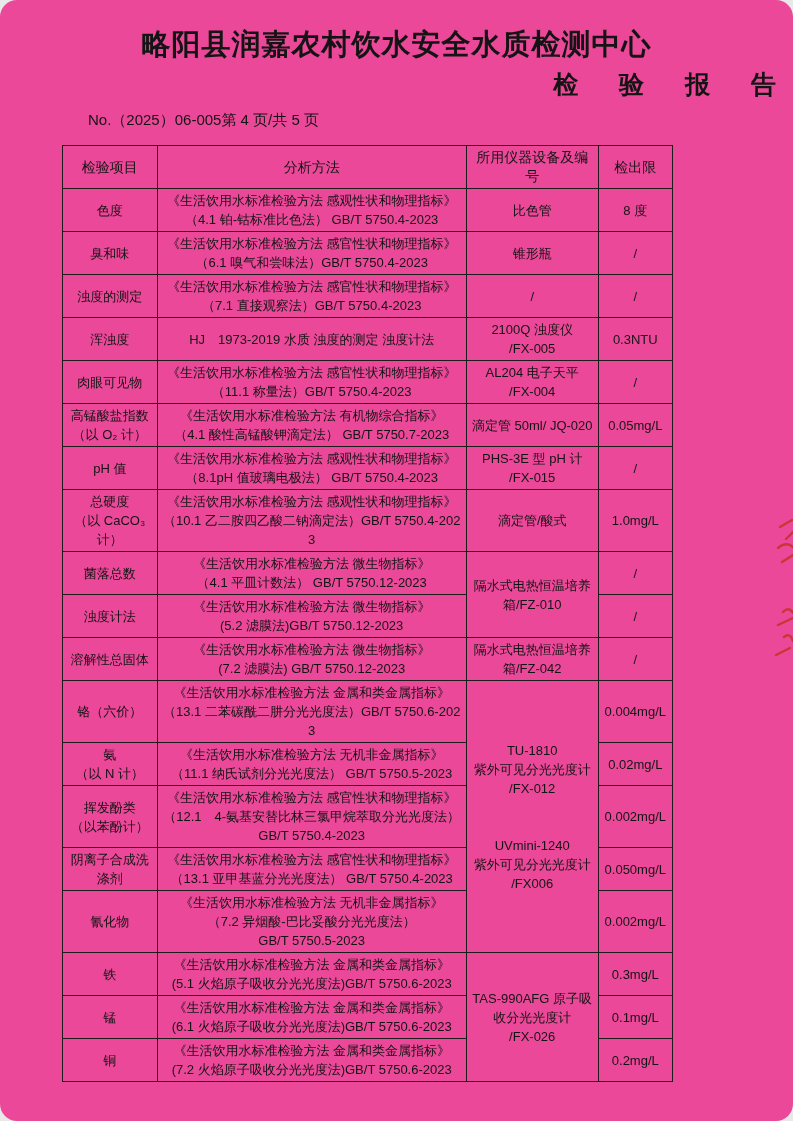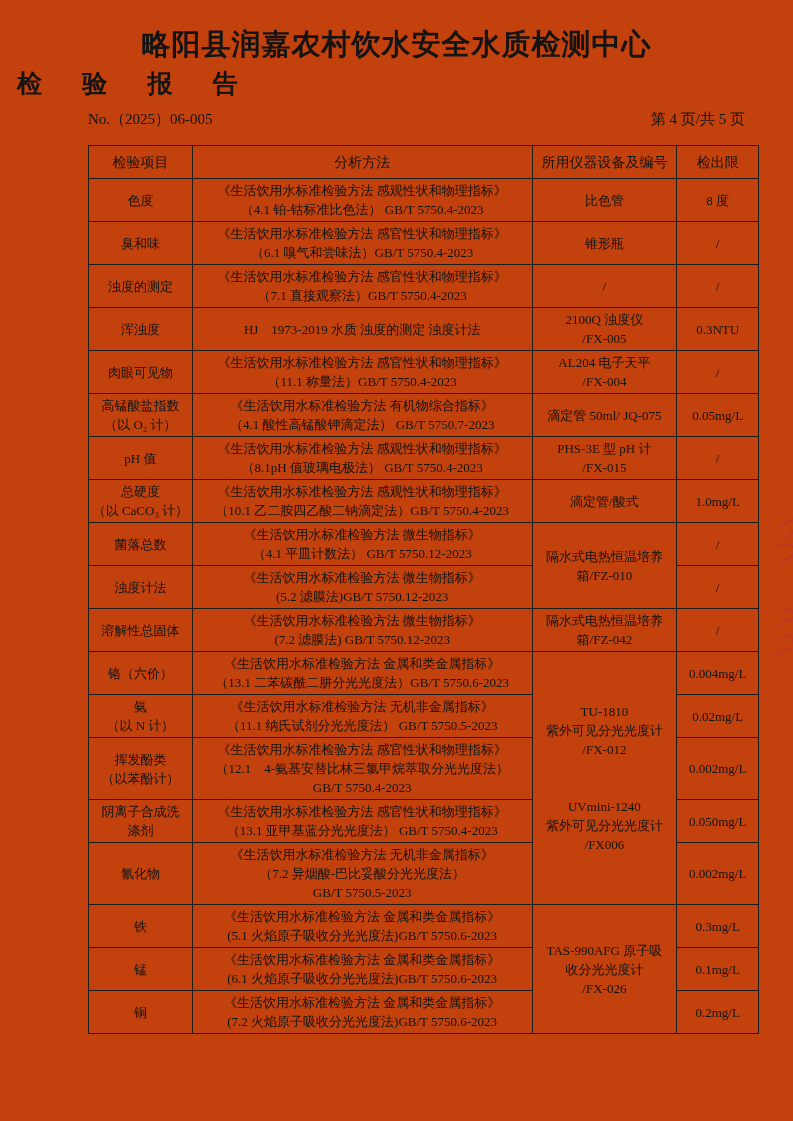--- a/index.html
+++ b/index.html
@@ -1,34 +1,34 @@
 <!DOCTYPE html>
 <html><head>
 <meta charset="utf-8">
 <style>
   html,body{margin:0;padding:0;background:#e8e8e8;}
   .page{
-    position:relative;width:793px;height:1121px;background:#c2410c;
-    font-family:Liberation Serif, serif;color:#141414;
-    overflow:hidden;margin:0 auto;box-sizing:border-box;
+    position:relative;width:793px;height:1121px;background:#ec4899;
+    font-family:Liberation Sans, sans-serif;color:#141414;
+    overflow:hidden;margin:0 auto;box-sizing:border-box;border-radius:17px;
   }
   .org-title{
     text-align:center;margin-top:27px;font-size:29px;font-weight:bold;
     letter-spacing:1px;line-height:1.2;
   }
   .report-title{
-    text-align:left;margin-top:7px;font-size:25px;font-weight:bold;
+    text-align:right;margin-top:7px;font-size:25px;font-weight:bold;
     letter-spacing:17px;text-indent:17px;line-height:1.2;
   }
   .meta-row{
     width:657px;margin:11px 48px 0 88px;display:flex;
-    justify-content:space-between;font-size:15px;line-height:1.3;
+    justify-content:flex-start;font-size:15px;line-height:1.3;
   }
   table.report{
-    width:671px;margin:16px 0 0 88px;border-collapse:collapse;
+    width:611px;margin:16px 0 0 62px;border-collapse:collapse;
     table-layout:fixed;font-size:13px;
   }
   table.report th, table.report td{
     border:1.5px solid #1c1c1c;text-align:center;vertical-align:middle;
     padding:2px 3px;line-height:19px;font-weight:normal;
     overflow:hidden;word-break:break-all;
   }
   table.report th{height:28px;font-size:14px;}
   col.c-item{width:15.5%;} col.c-method{width:50.7%;}
   col.c-instr{width:21.6%;} col.c-limit{width:12.2%;}
@@ -92,21 +92,21 @@
         </tr>
         <tr>
           <td>肉眼可见物</td>
           <td>《生活饮用水标准检验方法 感官性状和物理指标》<br>（11.1 称量法）GB/T 5750.4-2023</td>
           <td>AL204 电子天平<br>/FX-004</td>
           <td>/</td>
         </tr>
         <tr>
           <td>高锰酸盐指数<br>（以 O₂ 计）</td>
           <td>《生活饮用水标准检验方法 有机物综合指标》<br>（4.1 酸性高锰酸钾滴定法） GB/T 5750.7-2023</td>
-          <td>滴定管 50ml/ JQ-075</td>
+          <td>滴定管 50ml/ JQ-020</td>
           <td>0.05mg/L</td>
         </tr>
         <tr>
           <td>pH 值</td>
           <td>《生活饮用水标准检验方法 感观性状和物理指标》<br>（8.1pH 值玻璃电极法） GB/T 5750.4-2023</td>
           <td>PHS-3E 型 pH 计<br>/FX-015</td>
           <td>/</td>
         </tr>
         <tr>
           <td>总硬度<br>（以 CaCO₃ 计）</td>

